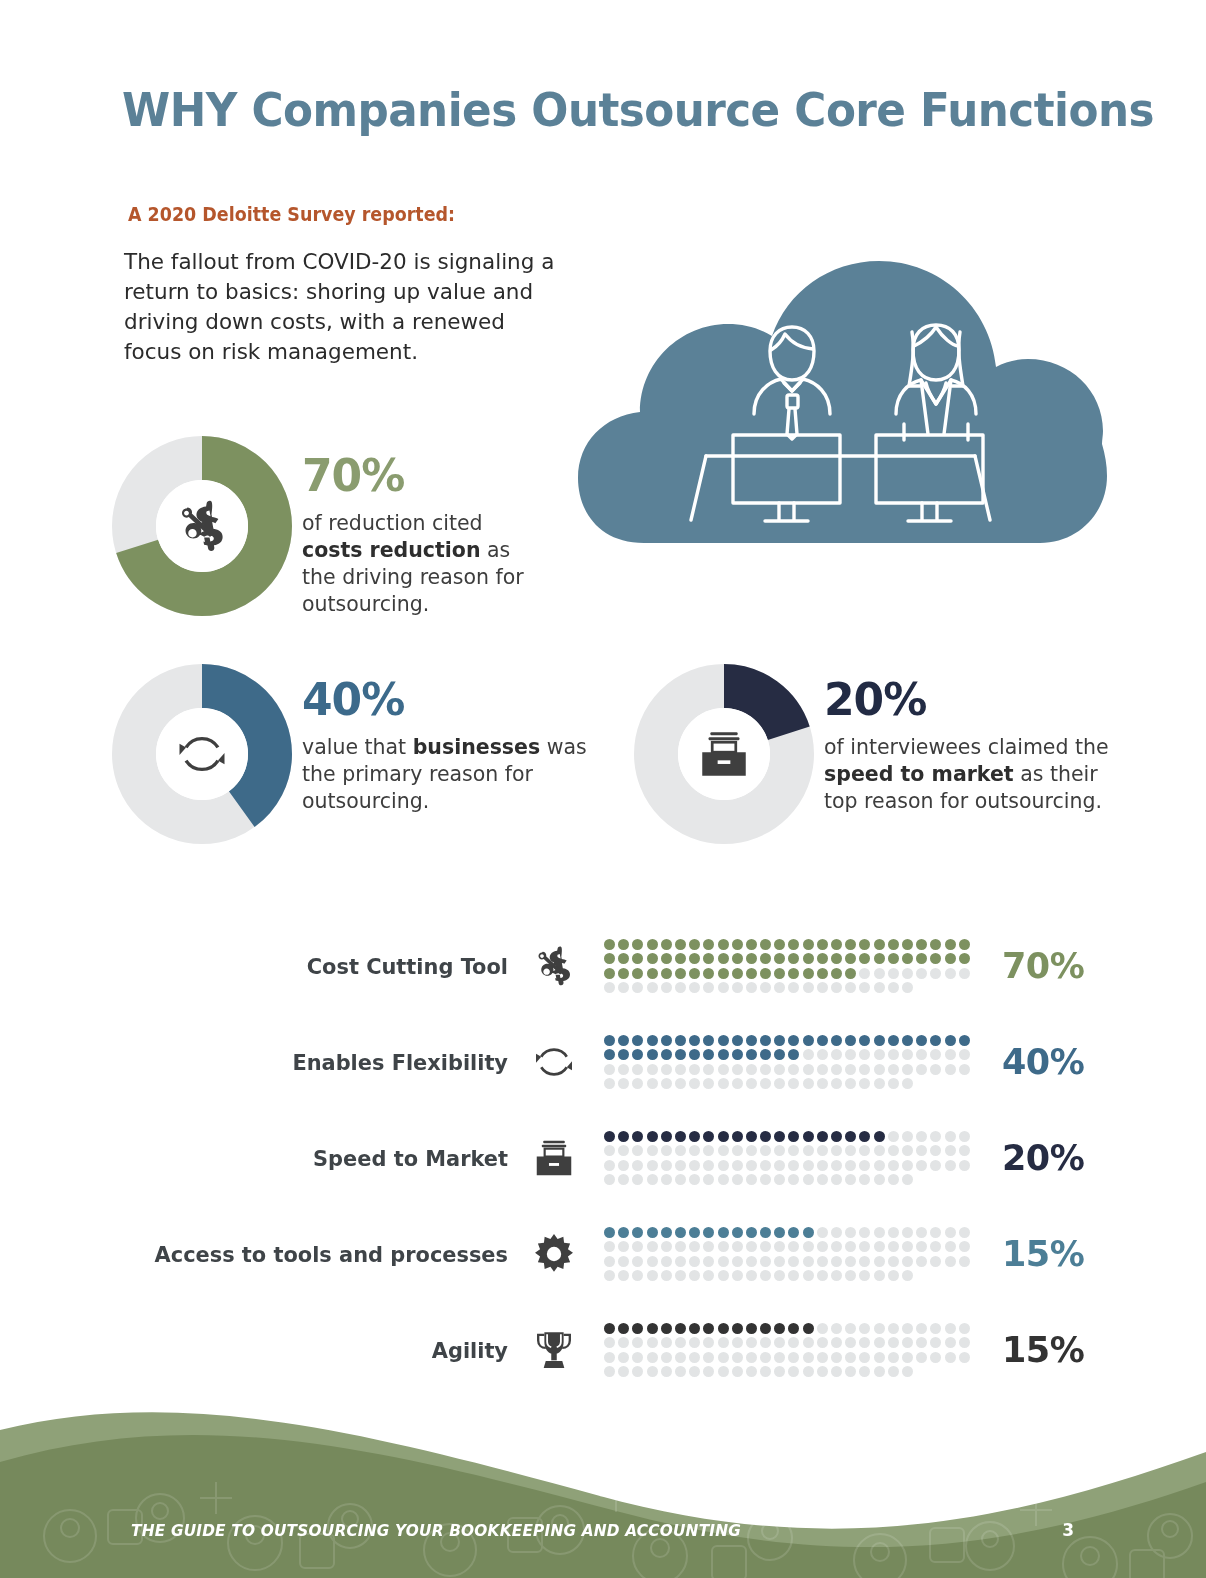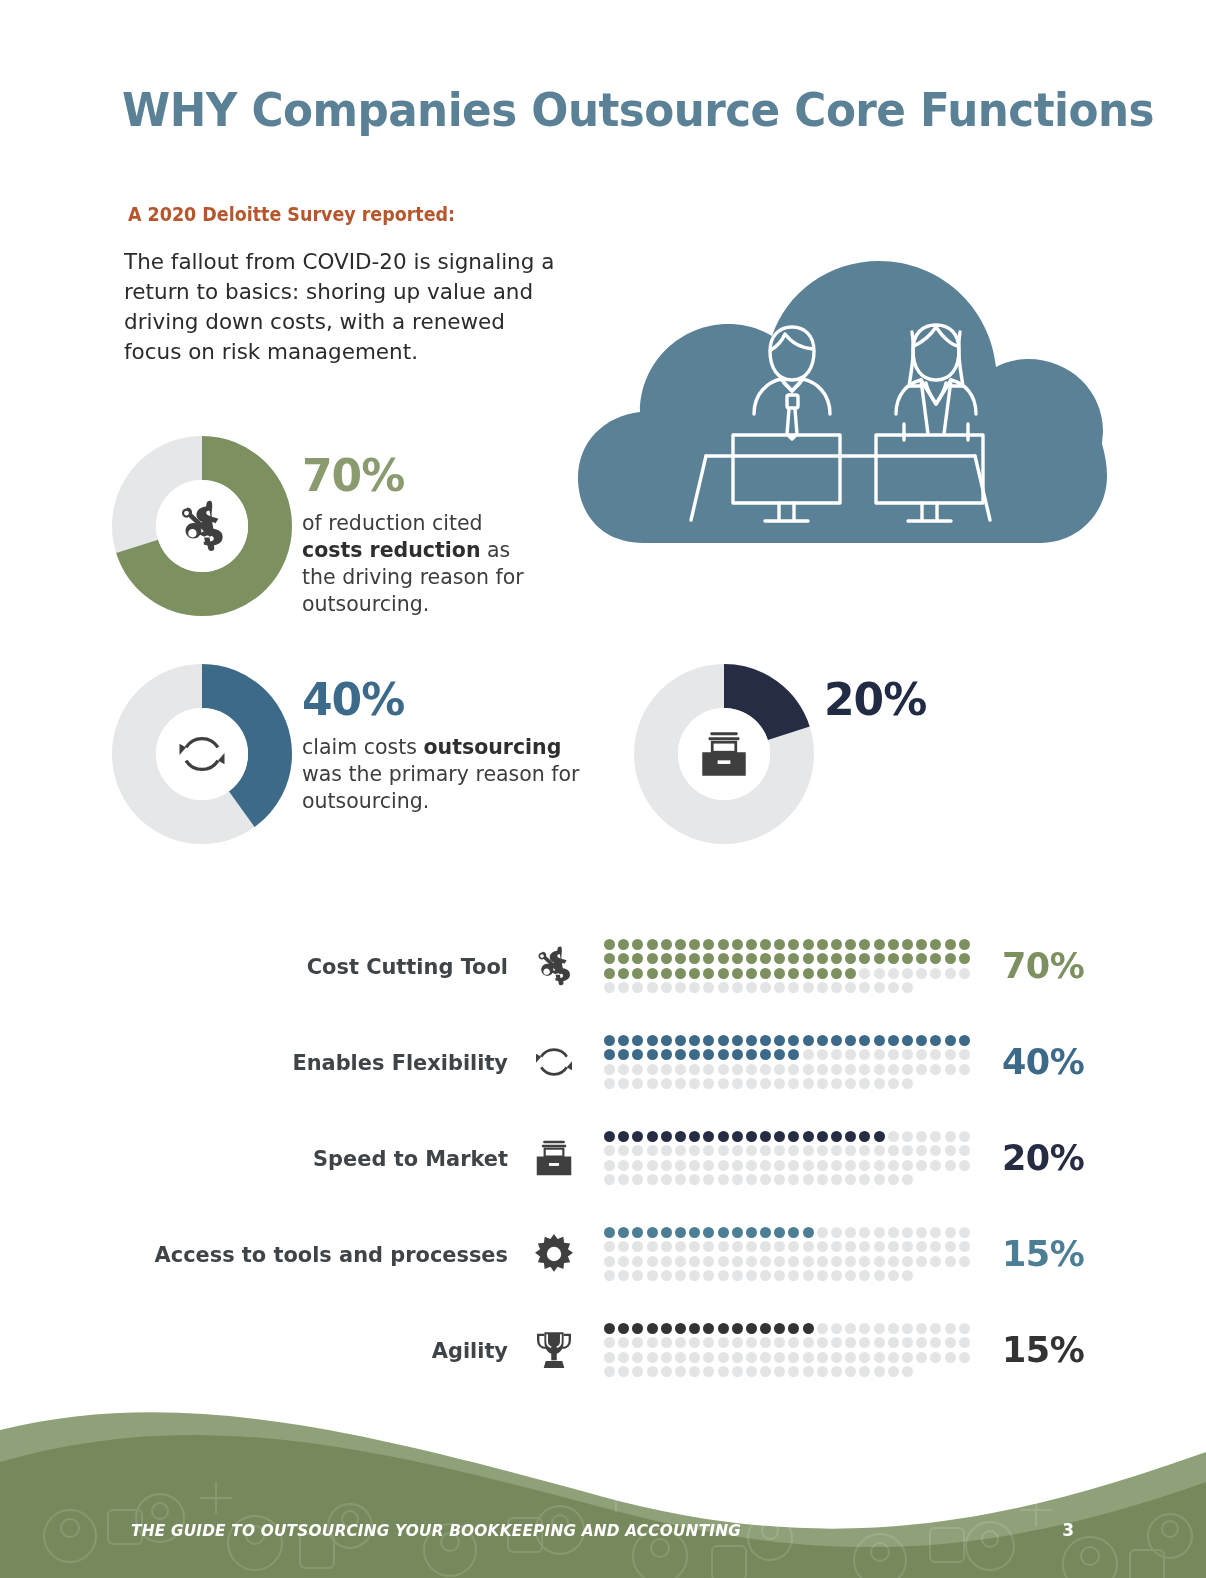--- a/index.html
+++ b/index.html
@@ -288,21 +288,21 @@
         <path d="M49 25 A20 20 0 0 0 15 25" stroke-linecap="butt"></path>
         <path d="M15 39 A20 20 0 0 0 49 39" stroke-linecap="butt"></path>
         <path d="M15 25 L8 21 L8 33 Z" fill="#3f3f3f" stroke="none"></path>
         <path d="M49 39 L56 43 L56 31 Z" fill="#3f3f3f" stroke="none"></path>
       </svg>
     </div>
   </div>
   <div class="stat-text">
     <div class="stat-pct">40%</div>
     <div class="stat-desc">
-      <span>claim costs </span><b>outsourcing</b><span> was the primary reason for outsourcing.</span>
+      <span>value that </span><b>businesses</b><span> was the primary reason for outsourcing.</span>
     </div>
   </div>
 </div>
 
 <div class="stat-block" id="stat-speed">
   <div class="donut-wrap">
     <svg width="180" height="180" viewBox="0 0 180 180">
       <circle cx="90" cy="90" r="68" fill="none" stroke="#e6e7e8" stroke-width="44"></circle>
       <circle cx="90" cy="90" r="68" fill="none" stroke="#262c43" stroke-width="44" stroke-dasharray="85.5 341.9" transform="rotate(-90 90 90)"></circle>
       <circle cx="90" cy="90" r="46" fill="#ffffff"></circle>
@@ -312,20 +312,23 @@
         <rect x="17" y="8" width="30" height="3.4" rx="1.2"></rect>
         <rect x="15" y="13.5" width="34" height="3.4" rx="1.2"></rect>
         <rect x="19" y="19" width="26" height="11" fill="none" stroke="#3f3f3f" stroke-width="3"></rect>
         <path d="M8 30 L56 30 L56 56 L8 56 Z"></path>
         <rect x="25" y="39" width="14" height="4" fill="#ffffff"></rect>
       </svg>
     </div>
   </div>
   <div class="stat-text">
     <div class="stat-pct">20%</div>
+    <div class="stat-desc">
+      <span>of interviewees claimed the </span><b>speed to market</b><span> as their top reason for outsourcing.</span>
+    </div>
   </div>
 </div>
 
 <div id="dot-chart">
     <div class="dot-row">
       <div class="dot-row-label">Cost Cutting Tool</div>
       <div class="dot-row-icon">
         <svg width="48" height="48" viewBox="0 0 64 64" fill="#3f3f3f">
       <path d="M40 6 c-1.6 0-2.9 1.1-3.2 2.6 l-0.6 3.2 c-3 0.3-5.6 1.3-7.4 3 -2 1.9-2.9 4.4-2.4 7 0.4 2.2 1.8 3.9 3.9 5 l2 1 -3 2.8 c-2 -1 -4.1 -1.6 -6.1 -1.6 -4.6 0-8.2 3.5-8.2 8 0 4.4 3.6 8 8.2 8 4.5 0 8.1 -3.6 8.1 -8 0 -1.2 -0.2 -2.3 -0.7 -3.3 l3.2 -3 1.2 6.4 c-2.4 0.6 -4.4 1.8 -5.7 3.4 l4.9 2.6 c1.1 -0.9 2.8 -1.4 4.8 -1.4 3.3 0 5.2 1.3 5.2 3.2 0 1.5 -1.1 2.6 -3.6 3.2 l-0.8 -4.3 -5.6 0 0.9 4.7 c-0.6 -0.1 -1.1 -0.3 -1.6 -0.5 l0.6 3.4 c1.1 0.3 2.3 0.5 3.6 0.6 l0.6 3.2 c0.3 1.5 1.6 2.6 3.2 2.6 2 0 3.5 -1.7 3.2 -3.7 l-0.4 -2.2 c5.6 -0.8 9 -4 9 -8.6 0 -4.7 -3.4 -7.4 -9.5 -8.4 l-1.3 -7 c1.3 0.2 2.4 0.6 3.3 1.2 l3.1 -4.4 c-1.8 -1.2 -4.1 -1.9 -6.6 -2.1 l-0.5 -2.8 C43.5 7.1 42 6 40 6z M22.2 43.8 c-2.5 0-4.4 -1.9 -4.4 -4.3 0-2.4 1.9 -4.3 4.4 -4.3 2.4 0 4.3 1.9 4.3 4.3 0 2.4 -1.9 4.3 -4.3 4.3z M36.2 17.4 c0.8 -0.8 2 -1.3 3.5 -1.5 l1.1 6 c-2.6 -0.7 -4 -1.7 -4.3 -3 -0.2 -0.6 -0.1 -1.1 0.3 -1.5z"></path>
       <circle cx="22.2" cy="39.5" r="2.1" fill="#ffffff"></circle>

